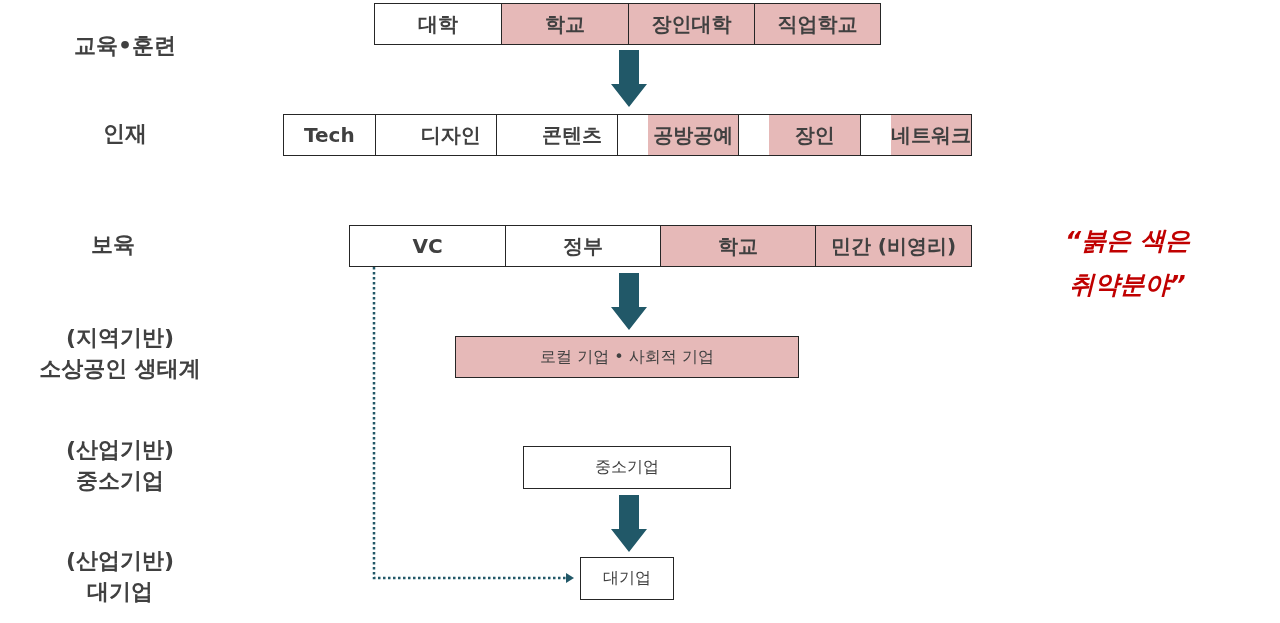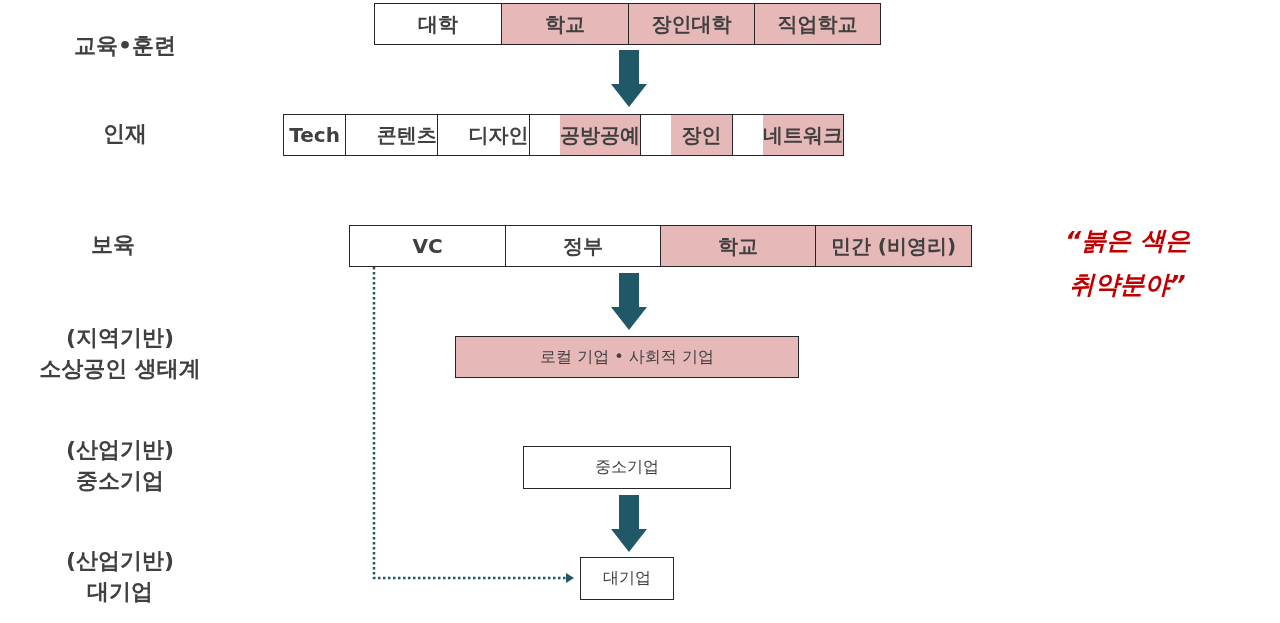--- a/index.html
+++ b/index.html
@@ -66,29 +66,29 @@
       <span>학교</span>
     </div>
   <div class="cell" style="width: 126px; background: rgb(230, 185, 184);">
       <span>장인대학</span>
     </div>
   <div class="cell" style="flex: 1 1 0%; background: rgb(230, 185, 184);">
       <span>직업학교</span>
     </div>
 </div>
 
-<div class="box-row" style="left:283px; top:114px; width:561px; height:42px;gap:30px;">
+<div class="box-row" style="left:283px; top:114px; width:689px; height:42px;gap:30px;">
   <div class="cell" style="width: 115px; background: rgb(255, 255, 255);">
       <span>Tech</span>
     </div>
+  <div class="cell" style="width: 114px; background: rgb(255, 255, 255);">
+      <span>디자인</span>
+    </div>
   <div class="cell" style="width: 115px; background: rgb(255, 255, 255);">
       <span>콘텐츠</span>
-    </div>
-  <div class="cell" style="width: 114px; background: rgb(255, 255, 255);">
-      <span>디자인</span>
     </div>
   <div class="cell" style="width: 114px; background: rgb(230, 185, 184);">
       <span>공방공예</span>
     </div>
   <div class="cell" style="width: 115px; background: rgb(230, 185, 184);">
       <span>장인</span>
     </div>
   <div class="cell" style="flex: 1 1 0%; background: rgb(230, 185, 184);">
       <span>네트워크</span>
     </div>

